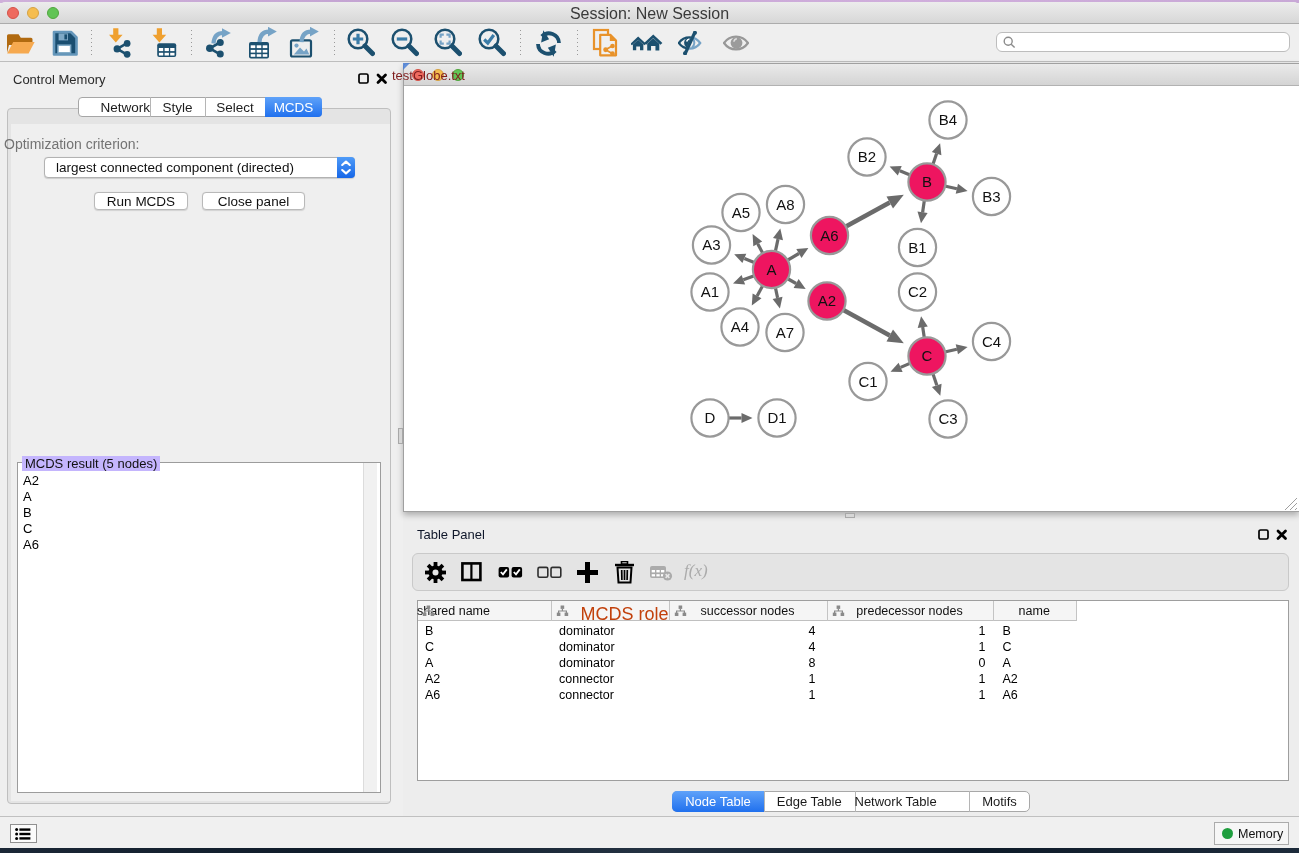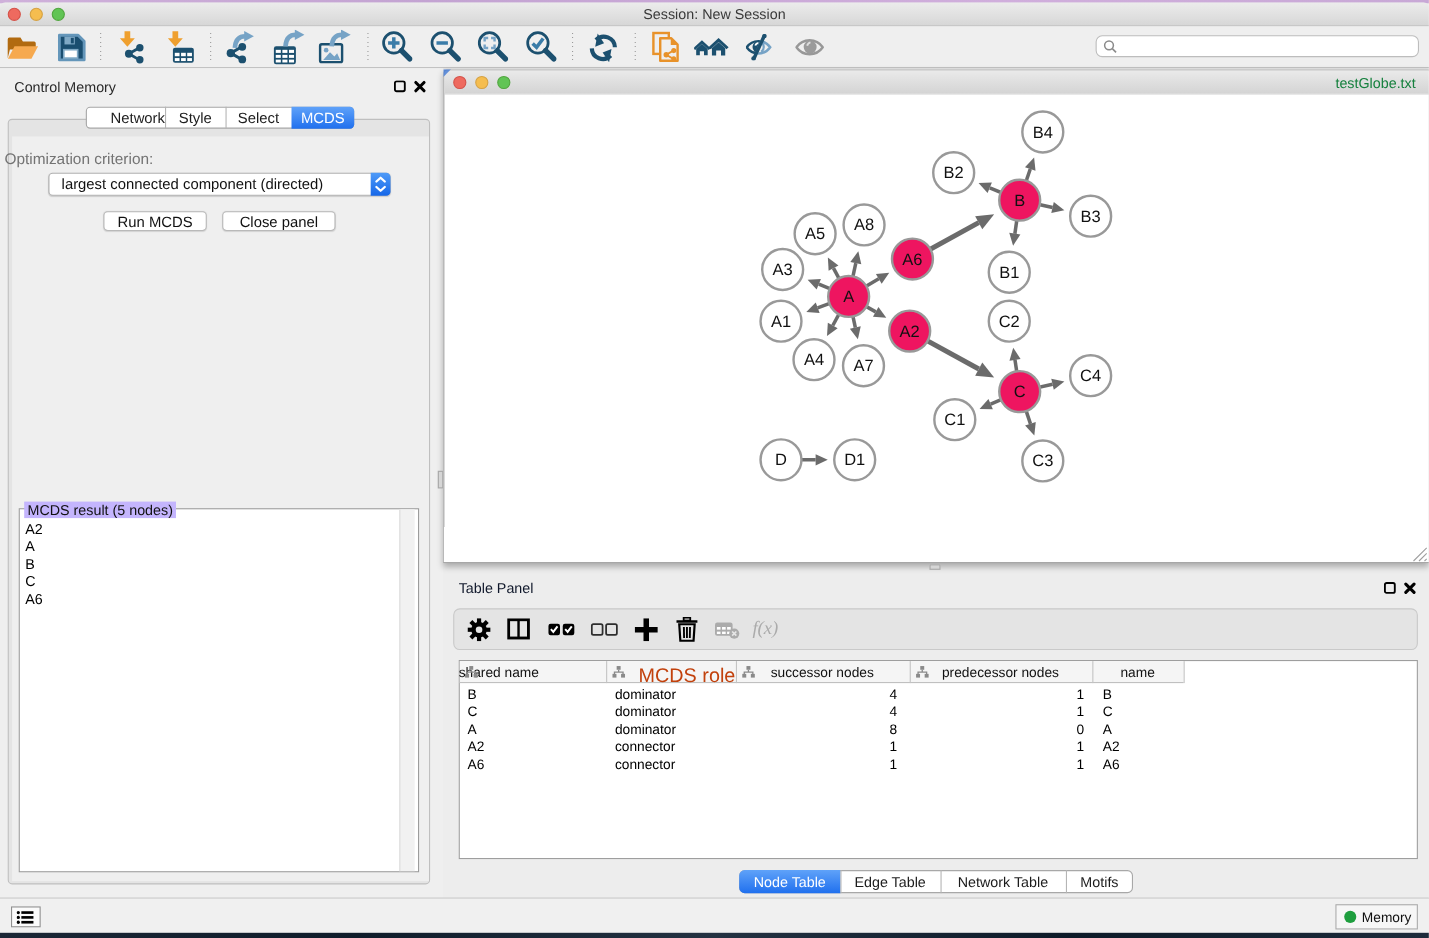--- a/index.html
+++ b/index.html
@@ -4,21 +4,21 @@
 html,body{width:1299px;height:853px;overflow:hidden}
 body{font-family:"Liberation Sans",sans-serif;background:#ededed;position:relative}
 .abs{position:absolute}
 .txt{position:absolute;white-space:nowrap}
 </style></head><body>
 <div class="abs" style="left:0;top:0;width:1299px;height:3px;background:linear-gradient(90deg,#cfb0da,#c3a3d2 30%,#d0aedc 70%,#c8a8d6)"></div>
 <div class="abs" style="left:0;top:2px;width:1299px;height:22px;background:linear-gradient(#ececec,#d7d7d7);border-bottom:1px solid #acacac;border-radius:5px 5px 0 0"></div>
 <div class="abs" style="left:7px;top:7px;width:12px;height:12px;border-radius:50%;background:#ee6a5f;border:1px solid #d55249"></div>
 <div class="abs" style="left:27px;top:7px;width:12px;height:12px;border-radius:50%;background:#f5bd4f;border:1px solid #d6a243"></div>
 <div class="abs" style="left:47px;top:7px;width:12px;height:12px;border-radius:50%;background:#61c455;border:1px solid #51a63f"></div>
-<div class="txt" style="left:0;top:5px;width:1299px;text-align:center;font-size:13px;color:#3a3a3a">Session: New Session</div>
+<div class="txt" style="left:0;top:5px;width:1299px;text-align:center;font-size:16px;color:#3a3a3a">Session: New Session</div>
 <div class="abs" style="left:0;top:24px;width:1299px;height:38px;background:#efefef;border-bottom:1px solid #bdbdbd"></div>
 <div class="abs" style="left:91px;top:30px;width:1px;height:26px;background:repeating-linear-gradient(#9a9a9a 0 1px,transparent 1px 4px)"></div>
 <div class="abs" style="left:191px;top:30px;width:1px;height:26px;background:repeating-linear-gradient(#9a9a9a 0 1px,transparent 1px 4px)"></div>
 <div class="abs" style="left:334px;top:30px;width:1px;height:26px;background:repeating-linear-gradient(#9a9a9a 0 1px,transparent 1px 4px)"></div>
 <div class="abs" style="left:520px;top:30px;width:1px;height:26px;background:repeating-linear-gradient(#9a9a9a 0 1px,transparent 1px 4px)"></div>
 <div class="abs" style="left:577px;top:30px;width:1px;height:26px;background:repeating-linear-gradient(#9a9a9a 0 1px,transparent 1px 4px)"></div>
 <svg style="position:absolute;left:6.0px;top:32.0px" width="30" height="24" viewBox="0 0 30 24">
     <path d="M1 21 V3.8 Q1 2.2 2.6 2.2 H12.6 L14.8 5.8 H25 Q26.5 5.8 26.5 7.3 V13 H3 Z" fill="#b16a10"></path>
     <path d="M1.2 21.5 L7.2 10 H28.6 L22.6 21.5 Z" fill="#f6a94f"></path>
   </svg>
@@ -203,21 +203,21 @@
 <div class="txt" style="left:23px;top:521px;font-size:13px;color:#000">C</div>
 <div class="txt" style="left:23px;top:537px;font-size:13px;color:#000">A6</div>
 <div class="abs" style="left:403px;top:63px;width:896px;height:449px;background:#fff;border:1px solid #a0a0a0;border-right:none;border-radius:4px 0 0 0;box-shadow:0 3px 6px rgba(0,0,0,0.28)"></div>
 <div class="abs" style="left:404px;top:64px;width:895px;height:22px;background:linear-gradient(#eaeaea,#d4d4d4);border-bottom:1px solid #b2b2b2;border-radius:4px 0 0 0"></div>
 <svg class="abs" style="left:403px;top:63px" width="7" height="7" viewBox="0 0 7 7">
     <path d="M0 0 H7 L0 7 Z" fill="#4a7fd6" opacity="0.85"></path>
   </svg>
 <div class="abs" style="left:411.5px;top:69px;width:12px;height:12px;border-radius:50%;background:#ee6a5f;border:1px solid #d55249"></div>
 <div class="abs" style="left:431.5px;top:69px;width:12px;height:12px;border-radius:50%;background:#f5bd4f;border:1px solid #d6a243"></div>
 <div class="abs" style="left:451.5px;top:69px;width:12px;height:12px;border-radius:50%;background:#61c455;border:1px solid #51a63f"></div>
-<div class="txt" style="left:392px;top:68px;width:895px;text-align:right;font-size:13px;color:#15803d">testGlobe.txt</div>
+<div class="txt" style="left:392px;top:68px;width:895px;text-align:left;font-size:13px;color:#7f1d1d">testGlobe.txt</div>
 <svg class="abs" style="left:404px;top:87px" width="895" height="424" viewBox="0 0 895 424" font-family="Liberation Sans, sans-serif">
     <line x1="367.5" y1="182.5" x2="353.7" y2="156.8" stroke="#6b6b6b" stroke-width="3.2"></line>
     <polygon points="348.6,147.1 358.2,154.4 349.3,159.2" fill="#6b6b6b"></polygon>
 <line x1="367.5" y1="182.5" x2="374.0" y2="152.2" stroke="#6b6b6b" stroke-width="3.2"></line>
     <polygon points="376.3,141.5 379.0,153.3 369.0,151.1" fill="#6b6b6b"></polygon>
 <line x1="367.5" y1="182.5" x2="340.4" y2="171.4" stroke="#6b6b6b" stroke-width="3.2"></line>
     <polygon points="330.2,167.3 342.3,166.7 338.4,176.1" fill="#6b6b6b"></polygon>
 <line x1="367.5" y1="182.5" x2="339.3" y2="192.8" stroke="#6b6b6b" stroke-width="3.2"></line>
     <polygon points="329.0,196.6 337.6,188.0 341.1,197.6" fill="#6b6b6b"></polygon>
 <line x1="367.5" y1="182.5" x2="353.1" y2="208.9" stroke="#6b6b6b" stroke-width="3.2"></line>
@@ -416,21 +416,21 @@
 <div class="txt" style="left:700px;top:687.5px;width:115.5px;text-align:right;font-size:12.5px;color:#000">1</div>
 <div class="txt" style="left:870px;top:687.5px;width:115.5px;text-align:right;font-size:12.5px;color:#000">1</div>
 <div class="txt" style="left:1002.5px;top:687.5px;font-size:12.5px;color:#000">A6</div>
 <div class="abs" style="left:672px;top:791px;width:358px;height:21px;background:#fff;border:1px solid #a8a8a8;border-radius:5px"></div>
 <div class="abs" style="left:672px;top:791px;width:92px;height:21px;background:linear-gradient(#5fa2f9,#2070ee);border-radius:5px 0 0 5px"></div>
 <div class="abs" style="left:764px;top:791px;width:1px;height:21px;background:#b5b5b5"></div>
 <div class="abs" style="left:854.5px;top:791px;width:1px;height:21px;background:#b5b5b5"></div>
 <div class="abs" style="left:969px;top:791px;width:1px;height:21px;background:#b5b5b5"></div>
 <div class="txt" style="left:672px;top:794px;width:92px;text-align:center;font-size:13px;color:#fff">Node Table</div>
 <div class="txt" style="left:764px;top:794px;width:90.5px;text-align:center;font-size:13px;color:#1b1b1b">Edge Table</div>
-<div class="txt" style="left:854.5px;top:794px;width:114.5px;text-align:center;font-size:13px;color:#1b1b1b">Network Table</div>
+<div class="txt" style="left:854.5px;top:794px;width:114.5px;font-size:13px;color:#1b1b1b">Network Table</div>
 <div class="txt" style="left:969px;top:794px;width:61px;text-align:center;font-size:13px;color:#1b1b1b">Motifs</div>
 <div class="abs" style="left:0;top:816px;width:1299px;height:1px;background:#c0c0c0"></div>
 <div class="abs" style="left:0;top:817px;width:1299px;height:31px;background:#f0f0f0"></div>
 <div class="abs" style="left:9.5px;top:824px;width:27px;height:19px;background:#fbfbfb;border:1px solid #909090"></div>
 <svg class="abs" style="left:15px;top:828px" width="16" height="12" viewBox="0 0 16 12">
     <g fill="#000">
       <circle cx="1.6" cy="1.6" r="1.5"></circle>
       <rect x="4.4" y="0.4" width="11" height="2.4"></rect>
       <circle cx="1.6" cy="6" r="1.5"></circle>
       <rect x="4.4" y="4.8" width="11" height="2.4"></rect>

